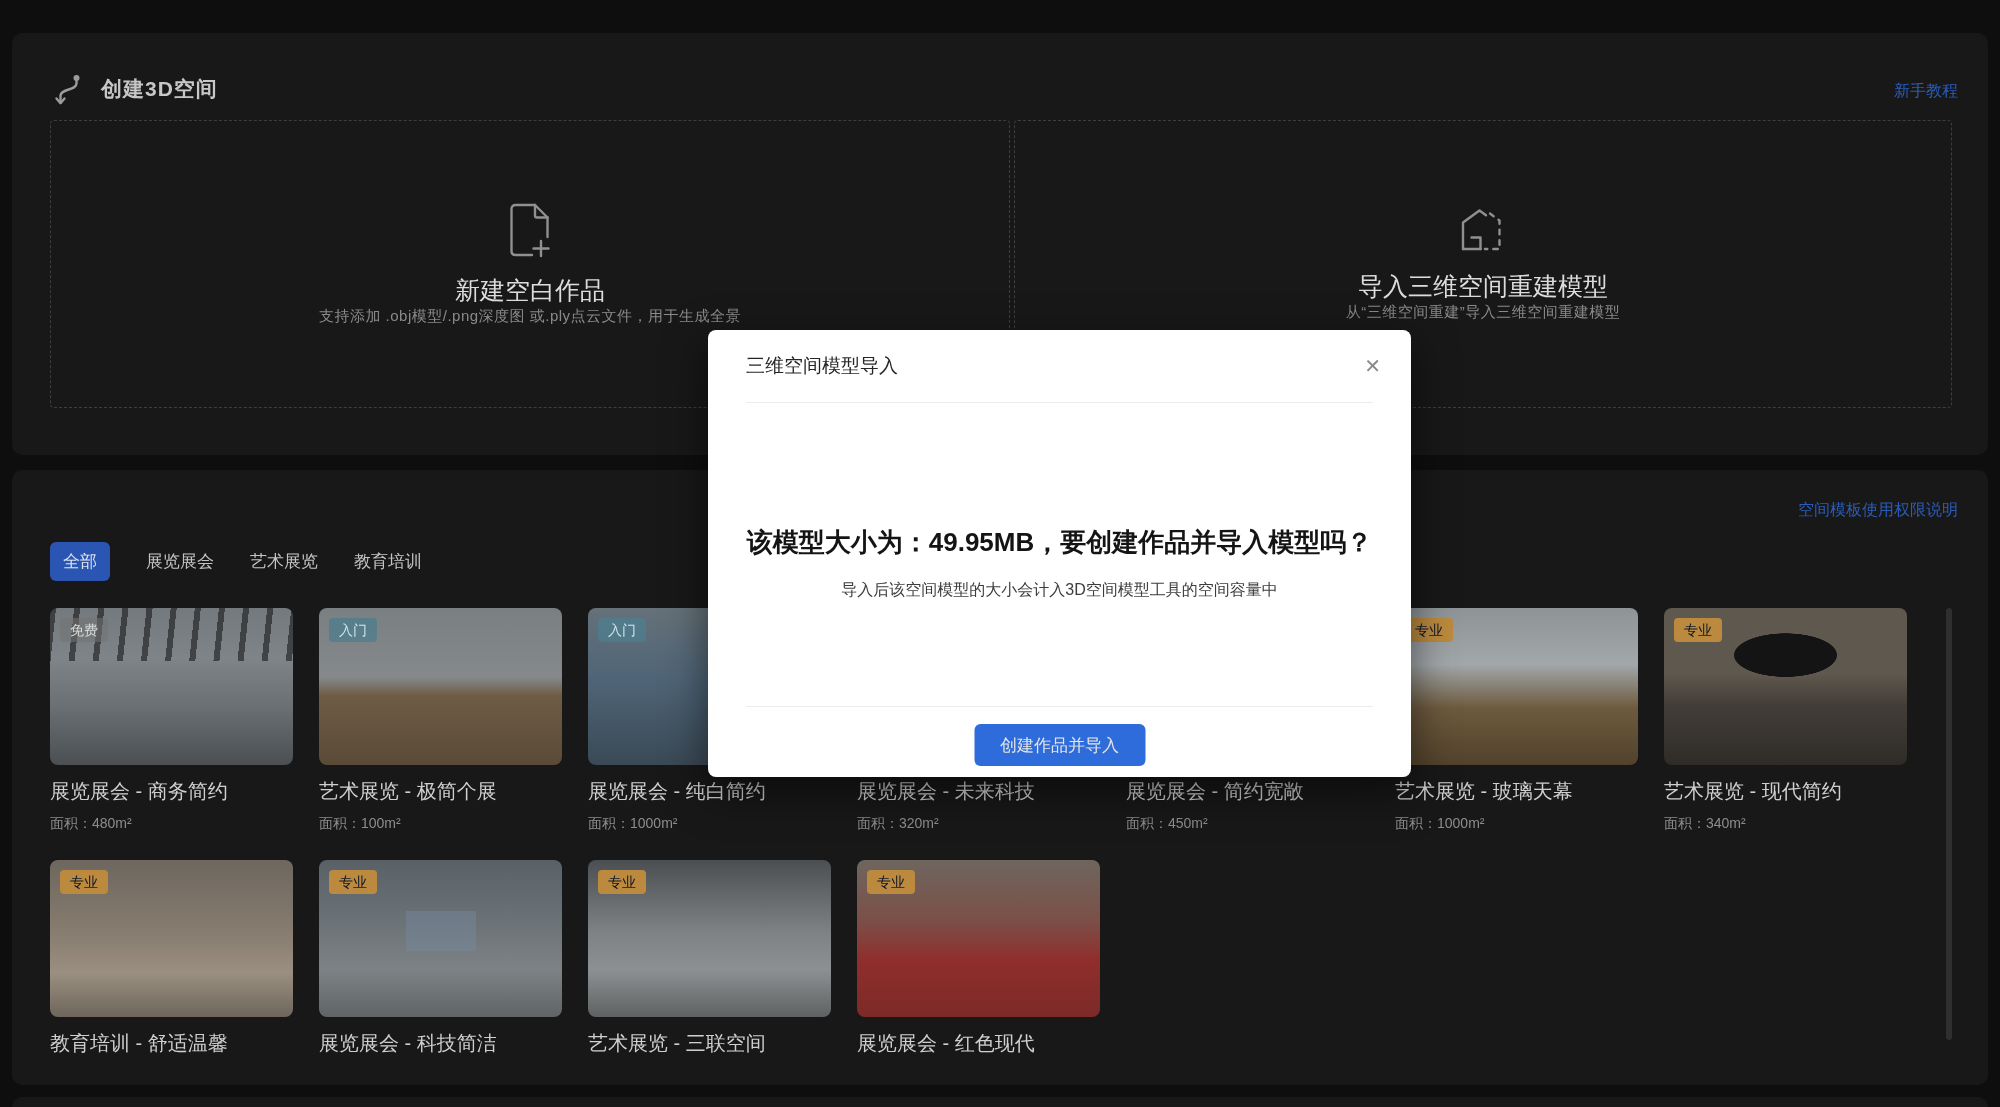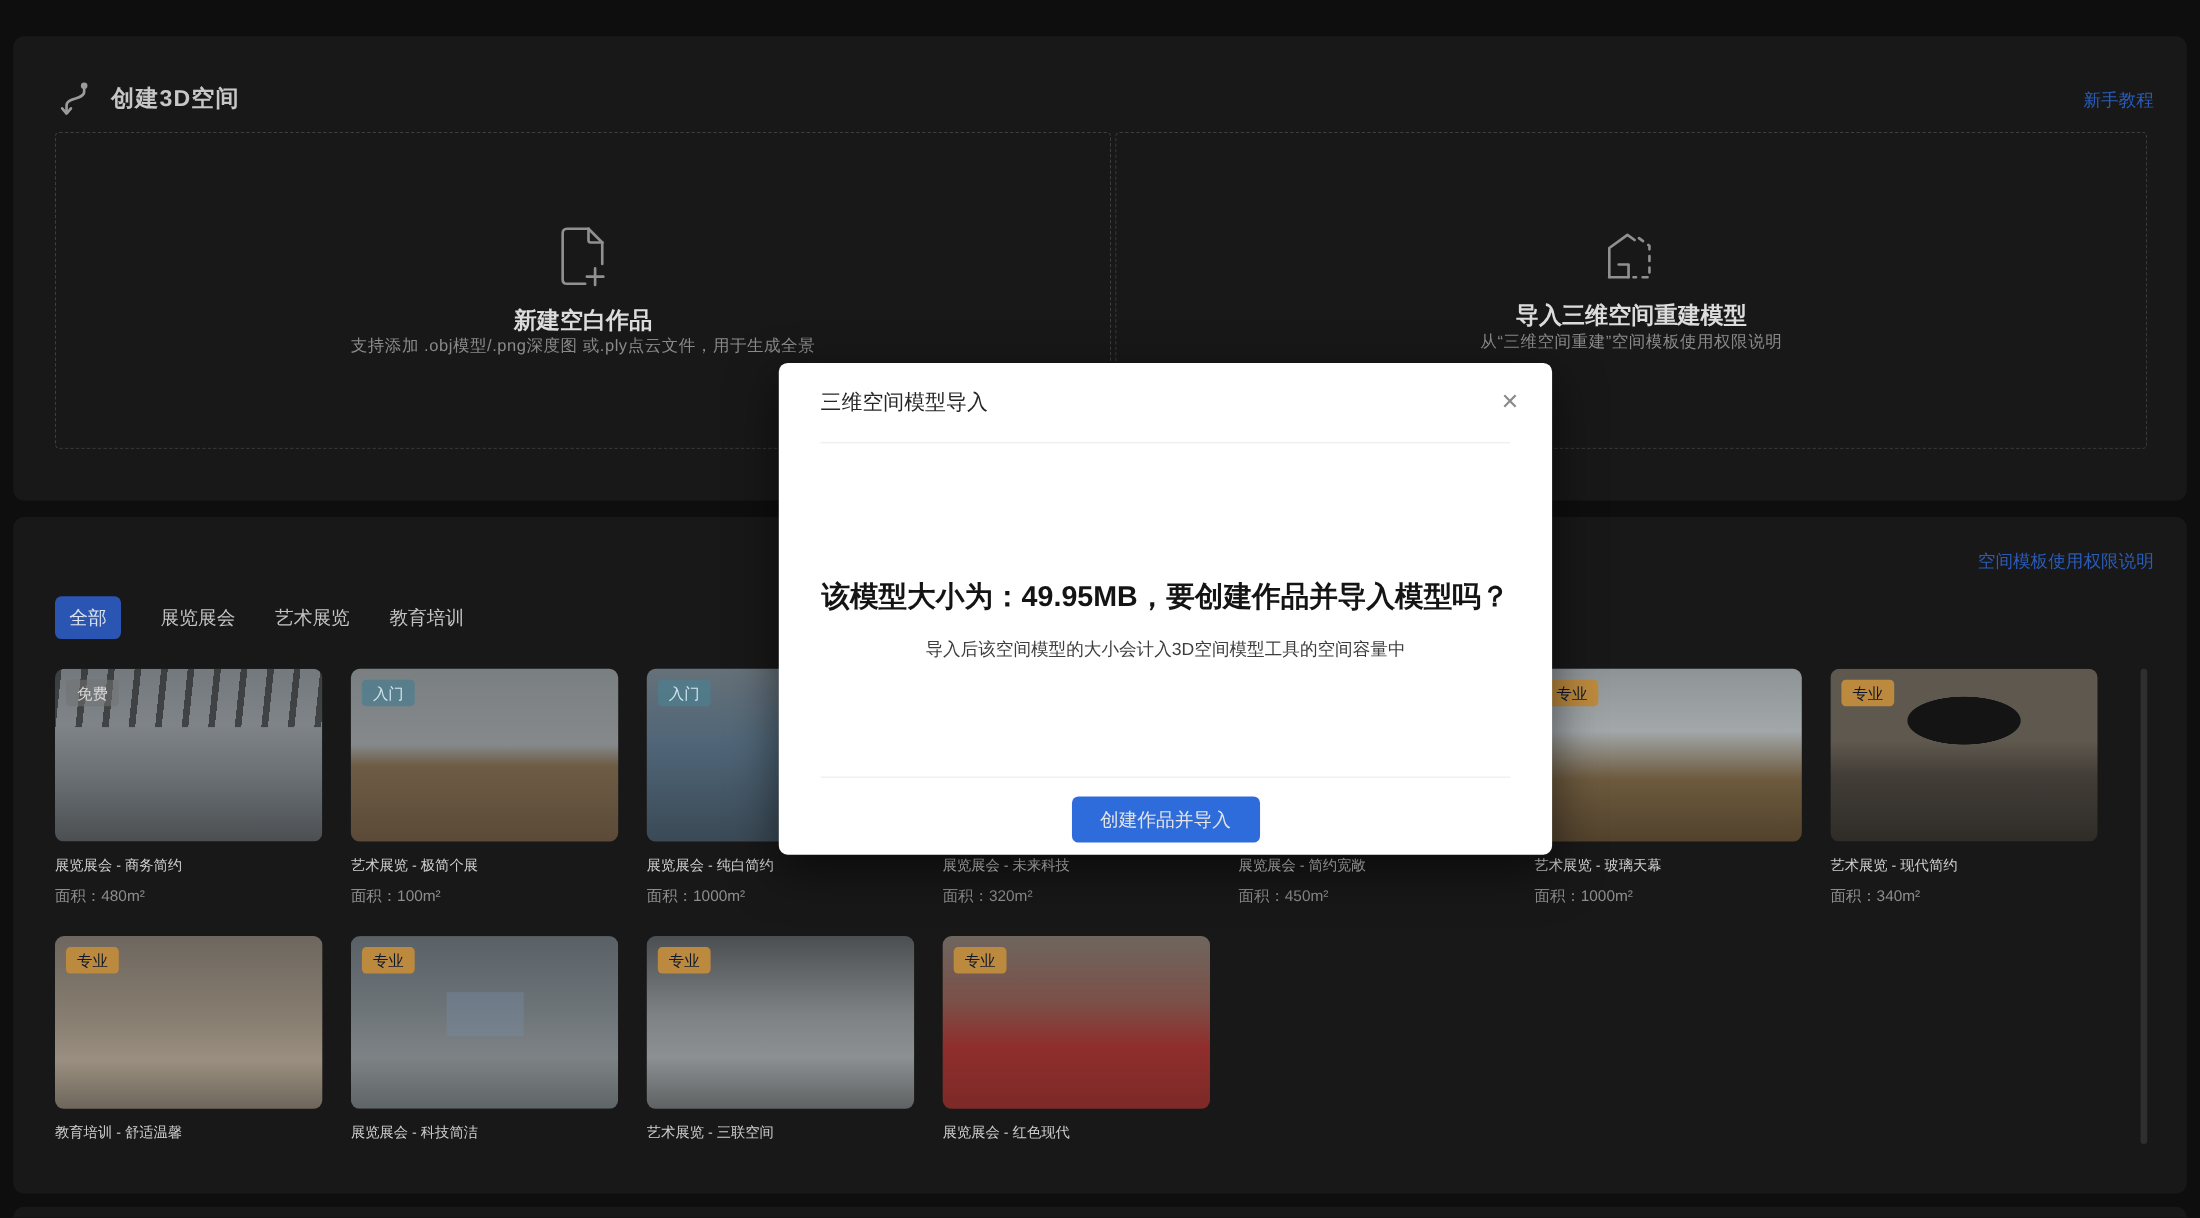--- a/index.html
+++ b/index.html
@@ -15,39 +15,39 @@
   .app-header{position:absolute;left:38px;top:38px;display:flex;align-items:center;gap:15px;}
   .app-title{font-size:21px;font-weight:bold;color:#c7c7c7;letter-spacing:1px;}
   .icon{display:inline-flex;align-items:center;justify-content:center;color:#8f8f8f;}
   .tutorial-link{position:absolute;right:30px;top:48px;font-size:16px;color:#2b5cb8;cursor:pointer;text-decoration:none;margin-left:40px;}
   .create-panel{
     position:absolute;top:87px;height:286px;border:1px dashed #3e3e3e;border-radius:4px;
     display:flex;flex-direction:column;align-items:center;justify-content:center;cursor:pointer;
   }
   .panel-blank{left:38px;width:958px;}
   .panel-import{left:1002px;width:936px;}
-  .panel-title{font-size:21px;font-weight:bold;color:#dcdcdc;margin-top:16px;}
+  .panel-title{font-size:25px;font-weight:normal;color:#dcdcdc;margin-top:16px;}
   .panel-desc{font-size:15px;color:#8a8a8a;margin-top:0;letter-spacing:.5px;}
   
   .section2{left:12px;top:470px;width:1976px;height:615px;overflow:hidden;}
   .tpl-header{position:absolute;left:38px;top:24px;display:flex;align-items:baseline;gap:20px;}
   .tpl-title{font-size:23px;font-weight:bold;color:#e2e2e2;}
   .tpl-subtitle{font-size:16px;color:#949494;}
   .perm-link{position:absolute;right:30px;top:30px;font-size:16px;color:#2b5cb8;cursor:pointer;text-decoration:none;}
   .tabs{position:absolute;left:38px;top:72px;display:flex;align-items:center;gap:36px;}
   .tab{font-size:17px;color:#c4c4c4;padding:8px 0;cursor:pointer;border-radius:6px;}
   .tab.active{background:#2a55b2;color:#dde4f0;padding:8px 13px;}
   .cards{position:absolute;left:38px;top:138px;display:grid;grid-template-columns:repeat(7,243px);column-gap:26px;row-gap:27px;}
   .card{cursor:pointer;}
   .thumb{width:243px;height:157px;border-radius:8px;position:relative;overflow:hidden;background:#333;}
   .badge{position:absolute;left:10px;top:10px;font-size:14px;line-height:14px;padding:5px 10px;border-radius:4px;}
   .badge.free{background:rgba(115,115,115,.55);color:#d9d9d9;}
   .badge.starter{background:rgba(78,125,142,.78);color:#cfe6ee;}
   .badge.pro{background:#bc8a3e;color:#0f172a;}
-  .card-title{margin-top:13px;font-size:13px;color:#cfcfcf;}
+  .card-title{margin-top:13px;font-size:20px;color:#cfcfcf;}
   .card-area{margin-top:10px;font-size:14px;color:#8d8d8d;}
   
   .thumb-1{background:
     repeating-linear-gradient(96deg,rgba(15,15,15,.55) 0 6px,rgba(0,0,0,0) 6px 24px),
     linear-gradient(180deg,#73797d 0%,#7e8488 32%,#6a7074 62%,#4b4f52 100%);
     background-size:100% 34%,100% 100%;background-repeat:no-repeat;}
   .thumb-2{background:linear-gradient(180deg,#7a7f82 0%,#85898b 44%,#6e5c45 56%,#5a4a37 100%);}
   .thumb-3{background:linear-gradient(180deg,#667179 0%,#4f6577 45%,#3a4955 100%);}
   .thumb-4{background:linear-gradient(180deg,#2c2f32 0%,#3a3e41 100%);}
   .thumb-5{background:linear-gradient(180deg,#242628 0 28%,#7a7d7f 34% 68%,#54575a 100%);}
@@ -115,21 +115,21 @@
   <div class="create-panel panel-import">
     <span class="icon">
       <svg width="54" height="48" viewBox="0 0 54 48" fill="none" stroke="#909090" stroke-width="2.4" stroke-linecap="round" stroke-linejoin="round">
         <path d="M7 43 V16.5 L23.5 4.5 L30 9.2"></path>
         <path d="M7 43 H24.5"></path>
         <path d="M24.5 43 V31.5 H15.5"></path>
         <path d="M34 7.5 L43.5 14.5 V43 H29" stroke-dasharray="4.5 6"></path>
       </svg>
     </span>
     <div class="panel-title">导入三维空间重建模型</div>
-    <div class="panel-desc">从“三维空间重建”空间模板使用权限说明</div>
+    <div class="panel-desc">从“三维空间重建”导入三维空间重建模型</div>
   </div>
 </section>
 
 <section class="panel-box section2">
   <a class="perm-link">空间模板使用权限说明</a>
 
   <div class="tabs">
     <span class="tab active">全部</span>
     <span class="tab">展览展会</span>
     <span class="tab">艺术展览</span>

